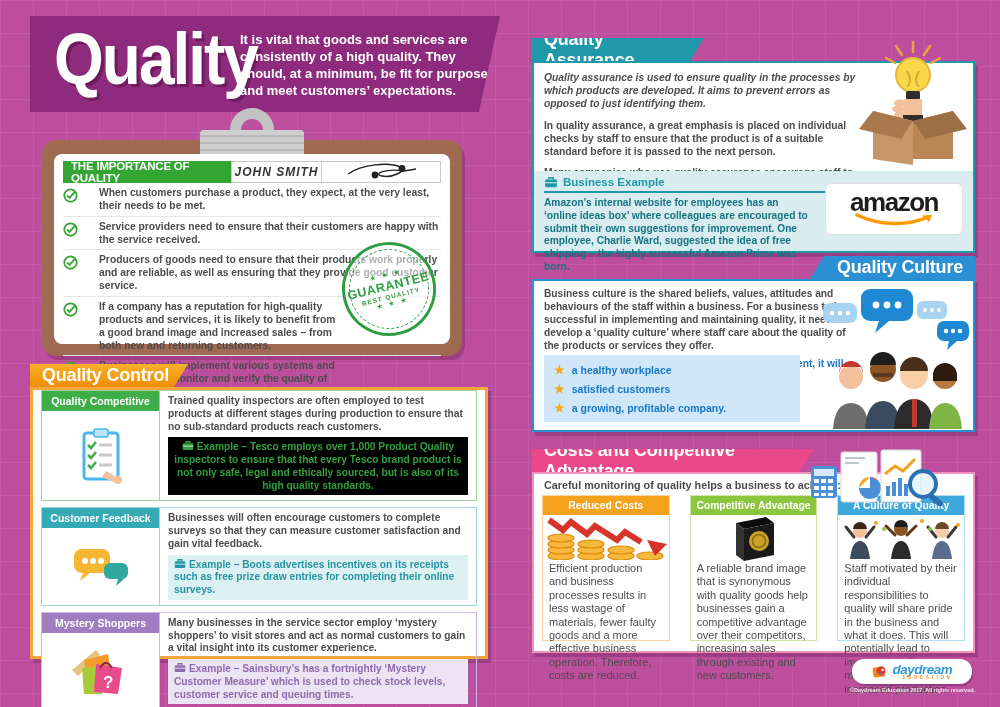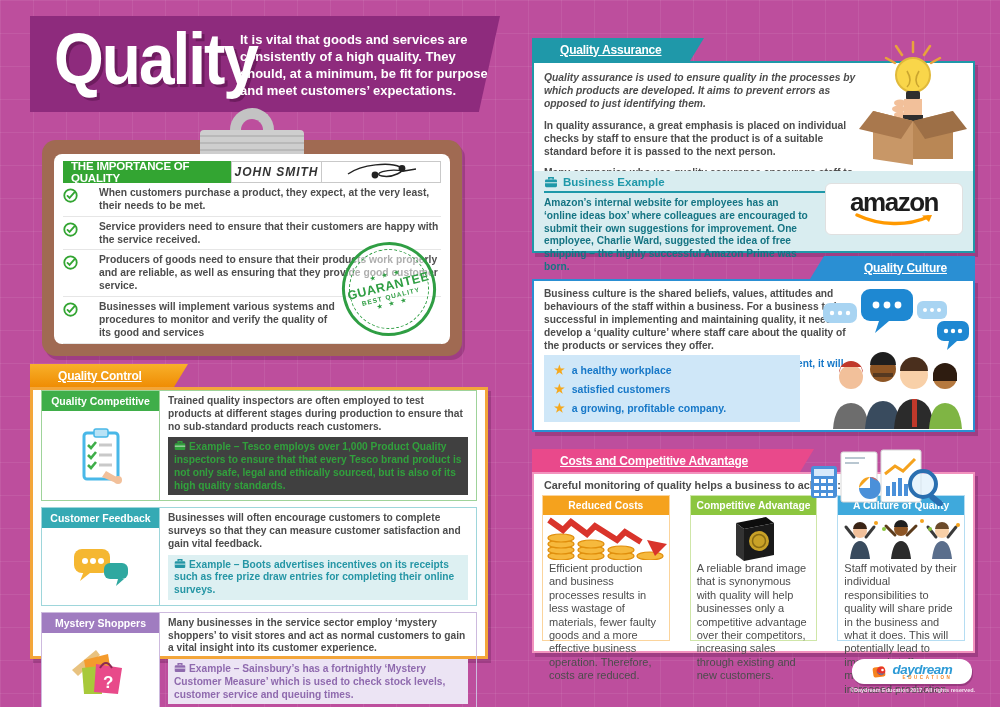--- a/index.html
+++ b/index.html
@@ -48,43 +48,43 @@
   .stamp{ position:absolute; right:14px; bottom:8px; width:94px; height:94px;
     border:3px solid #2f9e43; border-radius:50%; transform:rotate(-14deg);
     display:flex; flex-direction:column; align-items:center; justify-content:center;
     color:#2f9e43; background:rgba(255,255,255,.55); }
   .stamp::before{ content:""; position:absolute; inset:4px; border:1.5px dashed #2f9e43; border-radius:50%; }
   .stamp .big{ font-size:12.5px; font-weight:bold; letter-spacing:.5px; }
   .stamp .small{ font-size:6.5px; font-weight:bold; letter-spacing:1px; }
   .stamp .stars{ font-size:7px; letter-spacing:2px; }
 
   
-  .sec-head{ position:absolute; height:23px; color:#fff; font-weight:bold; font-size:12px;
-    display:flex; align-items:center; padding:0 28px; letter-spacing:-.2px;text-decoration:underline; }
+  .sec-head{ position:absolute; height:23px; color:#fff; font-weight:bold; font-size:18px;
+    display:flex; align-items:center; padding:0 12px; letter-spacing:-.2px; }
   .slant-r{ clip-path:polygon(0 0,100% 0,calc(100% - 14px) 100%,0 100%); }
   .slant-l{ clip-path:polygon(14px 0,100% 0,100% 100%,0 100%); justify-content:flex-end; }
 
   
   .qc-head{ left:30px; top:364px; width:158px; background:linear-gradient(#f8b02a,#ef8d04); }
   .qc-box{ position:absolute; left:30px; top:387px; width:458px; height:272px;
     background:#fff; border:3px solid #f3a63a; box-shadow:3px 4px 0 rgba(70,10,60,.25); }
   .qc-intro{ padding:5px 10px 3px; font-size:11px; font-weight:bold; color:#4c4c4c; }
   .qc-intro .hl{ color:#ef8d04; }
   .qc-row{ display:flex; margin:0 8px 6px; border:1px solid; }
   .qc-label{ width:118px; flex:none; display:flex; flex-direction:column; border-right:1px solid; }
   .qc-label-head{ height:20px; color:#fff; font-weight:bold; font-size:10.5px;
     display:flex; align-items:center; justify-content:center; }
   .qc-illus{ flex:1; display:flex; align-items:center; justify-content:center; background:#fff; }
   .qc-content{ flex:1; padding:4px 8px 5px; }
   .qc-content .para{ font-size:10.2px; font-weight:bold; color:#4c4c4c; line-height:1.25; }
   .example{ margin-top:4px; padding:3px 6px; font-size:10.2px; font-weight:bold; line-height:1.25; }
   .example .bc{ vertical-align:-1px; margin-right:3px; }
   .row-green, .row-green .qc-label{ border-color:#9fd39a; }
   .row-green .qc-label-head{ background:#3fae49; }
-  .row-green .example{ background:#404040; color:#31a03c; }
+  .row-green .example{ background:#000000; color:#31a03c;text-align:center; }
   .row-teal, .row-teal .qc-label{ border-color:#9ed6db; }
   .row-teal .qc-label-head{ background:#35aab4; }
   .row-teal .example{ background:#ddf0f2; color:#2596a5; }
   .row-purple, .row-purple .qc-label{ border-color:#cdbade; }
   .row-purple .qc-label-head{ background:#a07cc0; }
   .row-purple .example{ background:#ece4f4; color:#8f6aae; }
 
   
   .qa-head{ left:532px; top:38px; width:172px; background:#1f98a9; }
   .qa-box{ position:absolute; left:532px; top:61px; width:443px; height:192px;
@@ -179,20 +179,27 @@
             <path d="M6 10.6l2.7 2.6 6.5-7.4" fill="none" stroke="#33a532" stroke-width="2.4" stroke-linecap="round"></path>
           </svg>
         <p>Service providers need to ensure that their customers are happy with the service received.</p>
       </div>
       <div class="check-item">
         <svg width="15" height="15" viewBox="0 0 20 20">
             <circle cx="10" cy="10" r="8.3" fill="none" stroke="#33a532" stroke-width="2.4"></circle>
             <path d="M6 10.6l2.7 2.6 6.5-7.4" fill="none" stroke="#33a532" stroke-width="2.4" stroke-linecap="round"></path>
           </svg>
         <p>Producers of goods need to ensure that their products work properly and are reliable, as well as ensuring that they provide good customer service.</p>
+      </div>
+      <div class="check-item short">
+        <svg width="15" height="15" viewBox="0 0 20 20">
+            <circle cx="10" cy="10" r="8.3" fill="none" stroke="#33a532" stroke-width="2.4"></circle>
+            <path d="M6 10.6l2.7 2.6 6.5-7.4" fill="none" stroke="#33a532" stroke-width="2.4" stroke-linecap="round"></path>
+          </svg>
+        <p>If a company has a reputation for high-quality products and services, it is likely to benefit from a good brand image and increased sales – from both new and returning customers.</p>
       </div>
       <div class="check-item short">
         <svg width="15" height="15" viewBox="0 0 20 20">
             <circle cx="10" cy="10" r="8.3" fill="none" stroke="#33a532" stroke-width="2.4"></circle>
             <path d="M6 10.6l2.7 2.6 6.5-7.4" fill="none" stroke="#33a532" stroke-width="2.4" stroke-linecap="round"></path>
           </svg>
         <p>Businesses will implement various systems and procedures to monitor and verify the quality of its good and services</p>
       </div>
       <div class="stamp">
         <span class="stars">★ ★ ★</span>
@@ -463,21 +470,21 @@
         <div class="co-col-head">Competitive Advantage</div>
         <div class="co-illus">
           <svg width="52" height="46" viewBox="0 0 52 46">
             <polygon points="8,8 38,2 46,8 16,14" fill="#0d0d0d"></polygon>
             <polygon points="8,8 16,14 16,46 8,40" fill="#333"></polygon>
             <polygon points="16,14 46,8 46,40 16,46" fill="#1a1a1a"></polygon>
             <circle cx="31" cy="26" r="10" fill="#c9a227"></circle>
               <circle cx="31" cy="26" r="6.5" fill="none" stroke="#8a6c14" stroke-width="1.5"></circle>
           </svg>
         </div>
-        <p class="co-text">A reliable brand image that is synonymous with quality will help businesses only a competitive advantage over their competitors, increasing sales through existing and new customers.</p>
+        <p class="co-text">A reliable brand image that is synonymous with quality goods help businesses gain a competitive advantage over their competitors, increasing sales through existing and new customers.</p>
       </div>
       <div class="co-col col-blue">
         <div class="co-illus" style="order:2">
           <svg width="122" height="42" viewBox="0 0 122 42">
             <g stroke="#3a3a3a" stroke-width="3" stroke-linecap="round">
                 <path d="M14 20 l-8 -10"></path>
                 <path d="M26 20 l8 -10"></path>
               </g>
             <circle cx="20" cy="14" r="7" fill="#f2c09a"></circle>
               <path d="M13 12 a7 7 0 0 1 14 0z" fill="#3a2415"></path>

